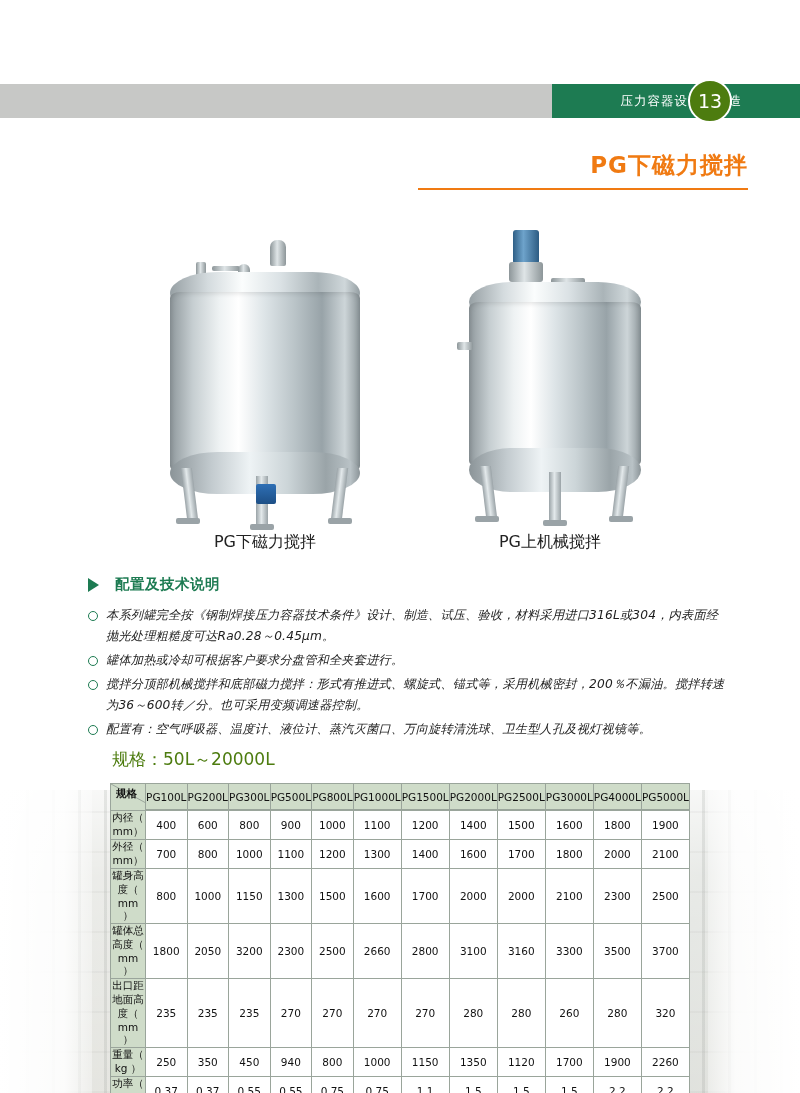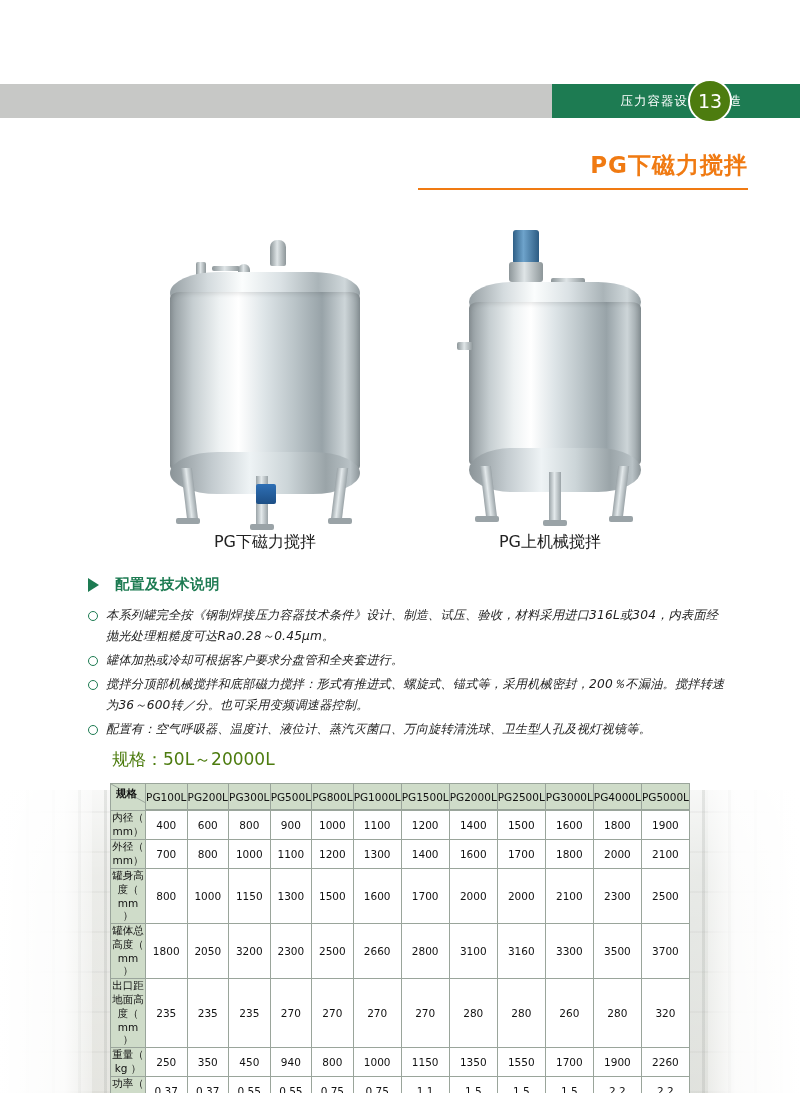--- a/index.html
+++ b/index.html
@@ -505,21 +505,21 @@
         <tr>
           <td class="rowlabel">重量（ kg ）</td>
           <td class="val">250</td>
           <td class="val">350</td>
           <td class="val">450</td>
           <td class="val">940</td>
           <td class="val">800</td>
           <td class="val">1000</td>
           <td class="val">1150</td>
           <td class="val">1350</td>
-          <td class="val">1550</td>
+          <td class="val">1120</td>
           <td class="val">1700</td>
           <td class="val">1900</td>
           <td class="val">2260</td>
         </tr>
         <tr>
           <td class="rowlabel">功率（ kg ）</td>
           <td class="val">0.37</td>
           <td class="val">0.37</td>
           <td class="val">0.55</td>
           <td class="val">0.55</td>

